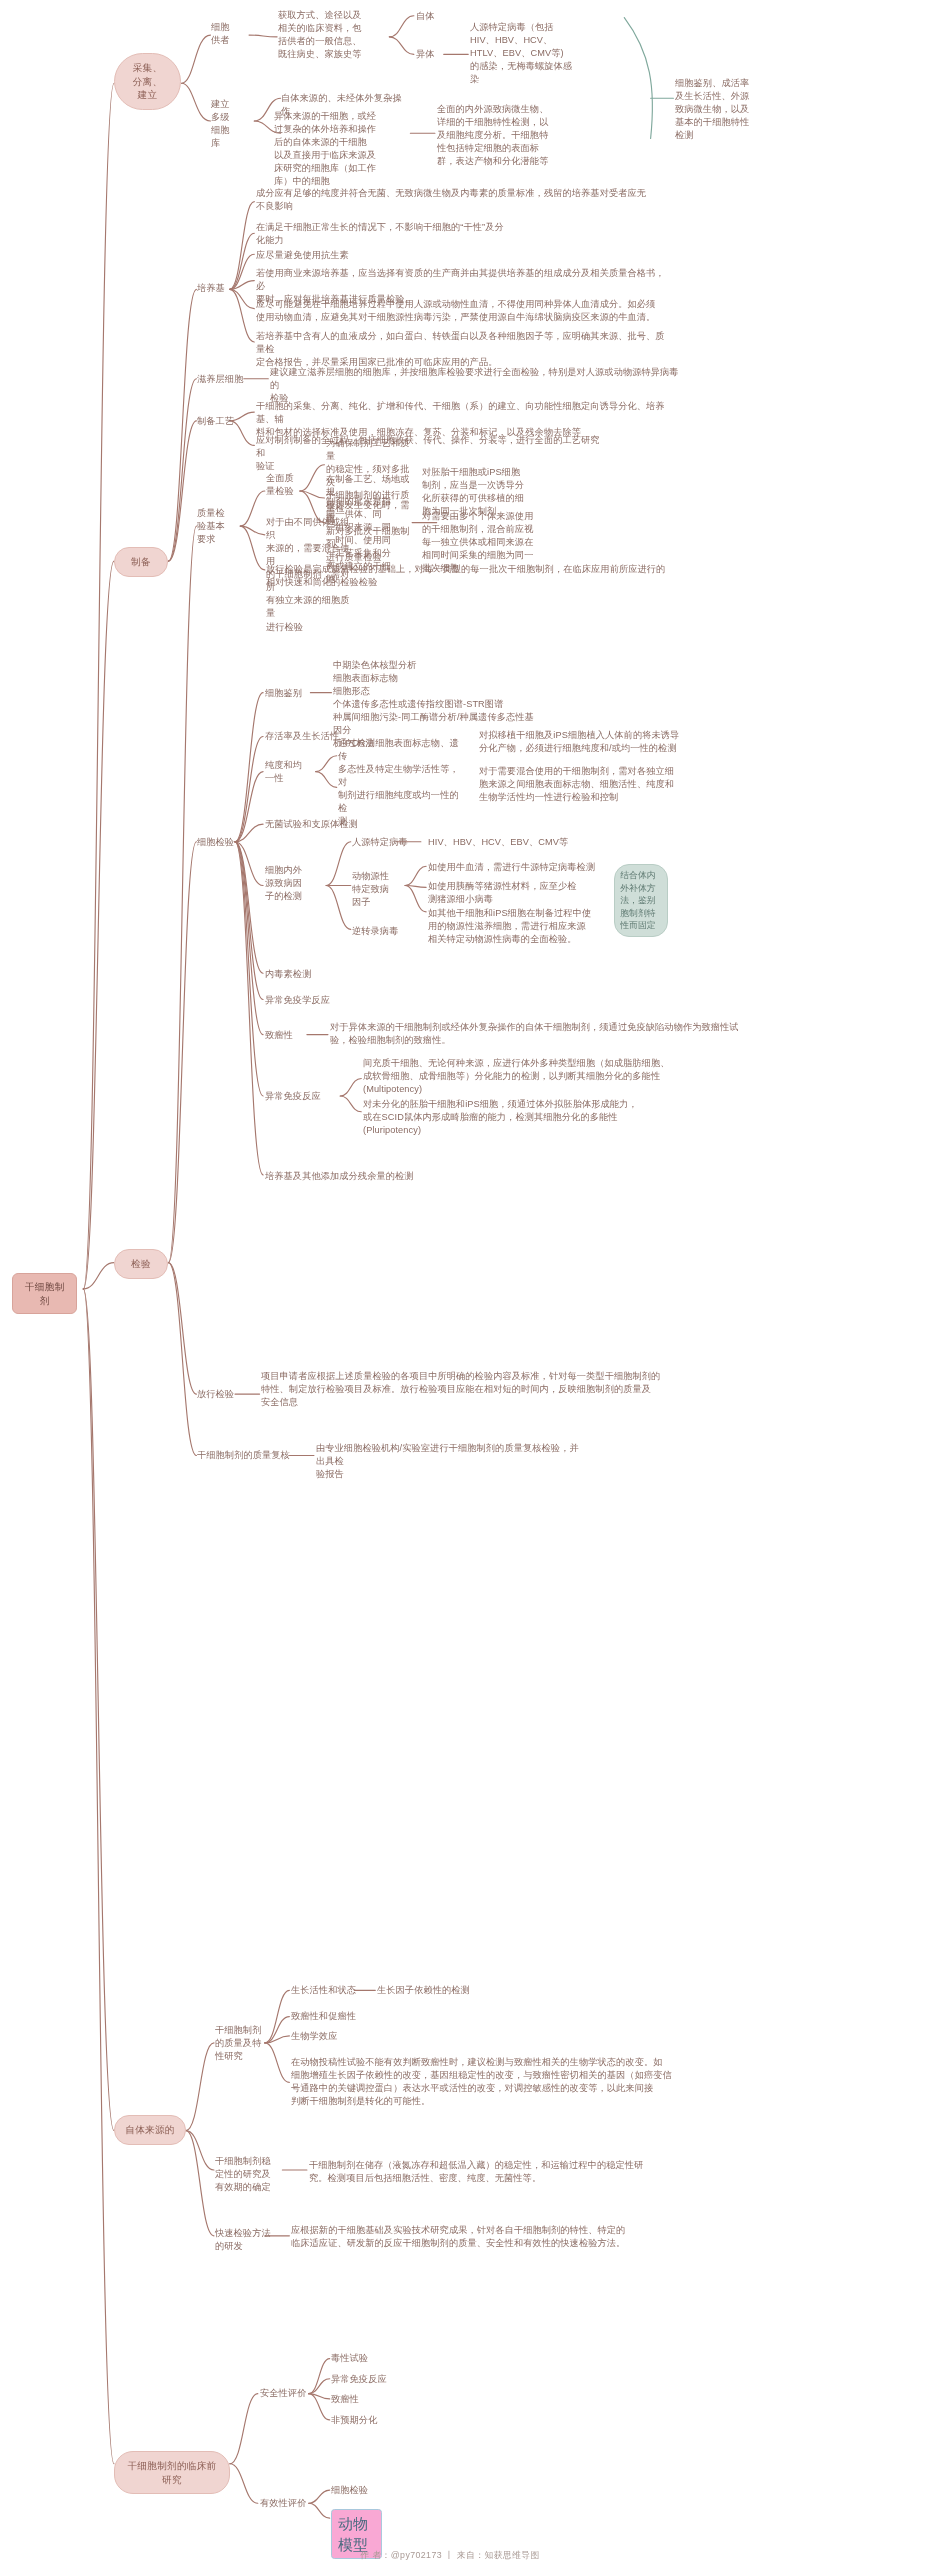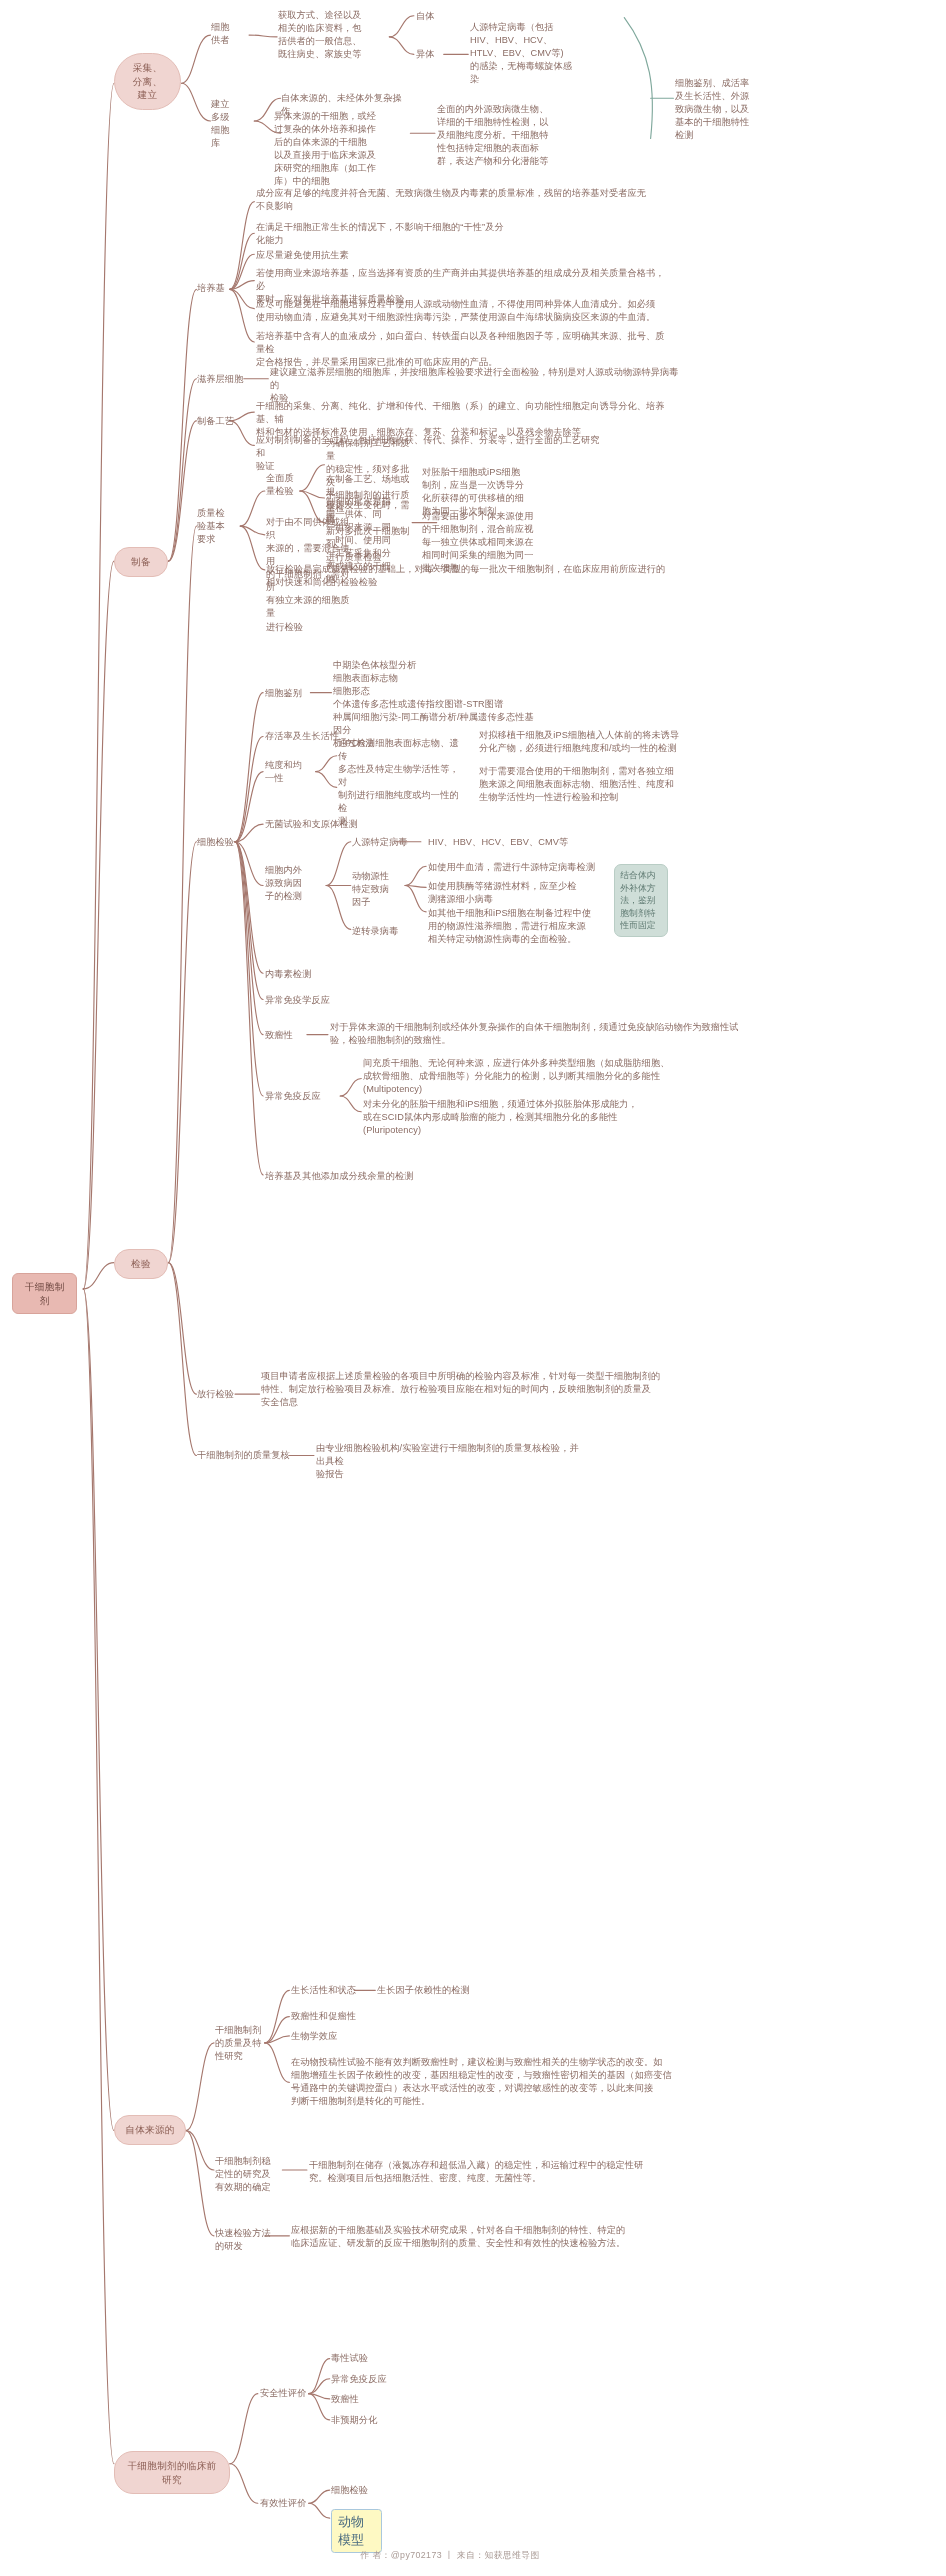--- a/index.html
+++ b/index.html
@@ -54,32 +54,32 @@
   
   .txt{
     font-size:9.2px;
     color:#8a6b63;
     letter-spacing:0.1px;
   }
   
   .hl-green{
     background:#cfded8;
     border:0.9px solid #b9cdc5;
-    border-radius:7px;
+    border-radius:15px;
     padding:4.4px 5.3px;
     color:#5f7a72;
     font-size:8.8px;
   }
   .hl-blue{
-    background:#fef9c3;
+    background:#f9a8d4;
     border:0.9px solid #a9c8dd;
     border-radius:3.5px;
     padding:2.6px 6.1px;
     color:#4a6b80;
-    font-size:13px;
+    font-size:15px;
   }
   .footer{
     position:absolute;
     left:0;
     width:900px;
     text-align:center;
     font-size:8.8px;
     color:#a99a95;
     letter-spacing:0.4px;
   }

